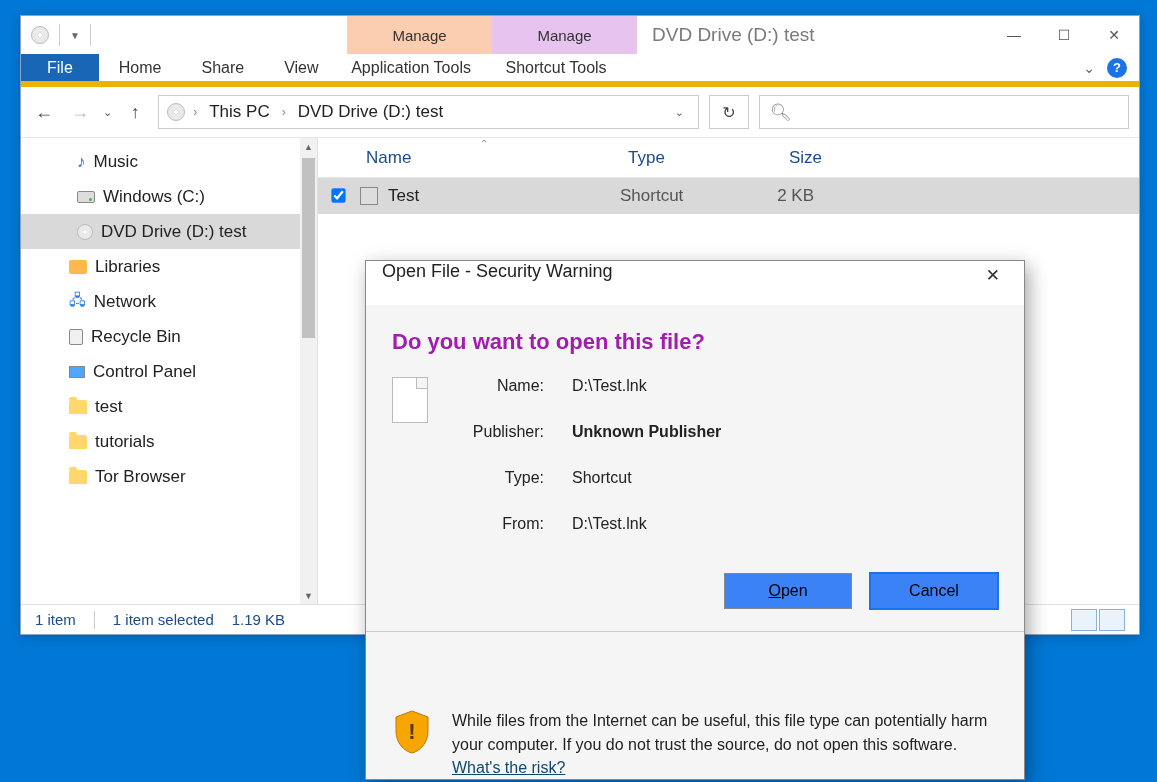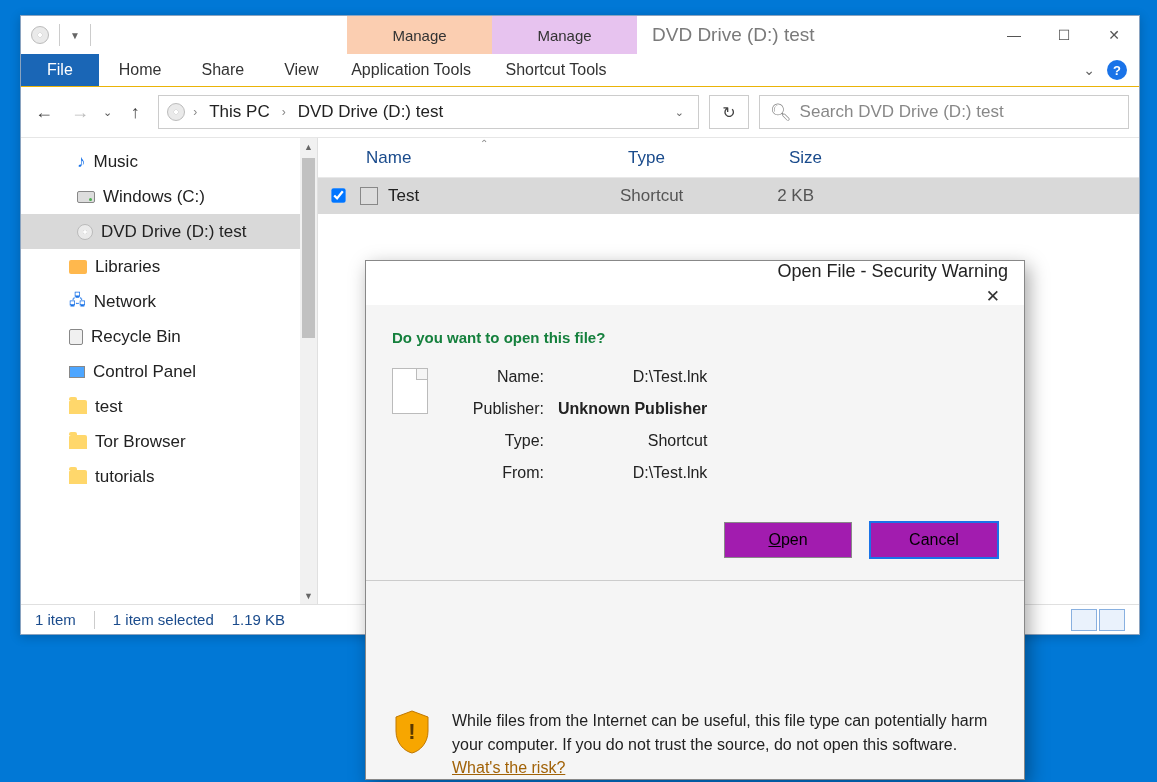--- a/index.html
+++ b/index.html
@@ -63,21 +63,21 @@
   }
   .win-controls { display:flex; }
   .win-btn {
     width:50px; display:flex; align-items:center; justify-content:center;
     color:#555; font-size:14px;
   }
   .ribbon-tabs {
     display:flex;
     align-items:stretch;
     height:33px;
-    border-bottom:1px solid #eab308;
+    border-bottom:6px solid #eab308;
     background:#fff;
   }
   .tab {
     display:flex; align-items:center; justify-content:center;
     padding:0 20px;
     font-size:16px; color:#333;
     cursor:default;
   }
   .tab.file { background:#1a66b6; color:#fff; padding:0 26px; }
   .tab.ctx { width:145px; padding:0; }
@@ -186,45 +186,45 @@
   
   .dialog {
     position:absolute; left:365px; top:260px;
     width:660px; height:520px;
     background:#f5f5f5; border:1px solid #888;
     box-shadow:4px 6px 18px rgba(0,0,0,0.35);
     display:flex; flex-direction:column;
   }
   .dlg-title {
     background:#fff; height:44px;
-    display:flex; align-items:flex-end; padding:0 16px;
-    font-size:18px; color:#222;flex-direction:column;
+    display:flex; align-items:flex-start; padding:0 16px;
+    font-size:18px; color:#222;
   }
   .dlg-close { margin-left:auto; font-size:17px; color:#333; padding:4px 8px;}
   .dlg-body { flex:1; padding:24px 26px 0 26px; display:flex; flex-direction:column;}
-  .dlg-q { font-weight:600; font-size:15px; color:#15803d; margin-bottom:22px;}
+  .dlg-q { font-weight:600; font-size:22px; color:#a21caf; margin-bottom:22px;}
   .dlg-info { display:flex; gap:26px; }
   .file-glyph {
     width:36px;height:46px;background:#fff;border:1px solid #bbb;
     position:relative;
   }
   .file-glyph::after{content:"";position:absolute;top:0;right:0;width:10px;height:10px;background:#f5f5f5;border-left:1px solid #bbb;border-bottom:1px solid #bbb;}
-  .info-grid{display:grid;grid-template-columns:90px 1fr;row-gap:14px;column-gap:14px;font-size:16px;}
+  .info-grid{display:grid;grid-template-columns:90px 1fr;row-gap:14px;column-gap:14px;font-size:16px;gap:28px;}
   .info-grid .lbl{text-align:right;color:#222;}
-  .info-grid .val{color:#222;text-align:right;}
+  .info-grid .val{color:#222;}
   .info-grid .val.bold{font-weight:600;}
   .dlg-buttons{display:flex;justify-content:flex-end;gap:18px;margin-top:40px;margin-bottom:22px;}
-  .dlg-btn{width:128px;height:36px;border:1px solid #888;background:#a21caf;font-size:16px;display:flex;align-items:center;justify-content:center;}
+  .dlg-btn{width:128px;height:36px;border:1px solid #888;background:#3b82f6;font-size:16px;display:flex;align-items:center;justify-content:center;}
   .dlg-btn.focus{outline:2px solid #1a73e8;outline-offset:-1px;}
   .dlg-btn .ul{text-decoration:underline;}
   .dlg-sep{height:1px;background:#ccc;margin:0 -26px;}
   .dlg-warn{display:flex;gap:20px;padding:18px 26px 0 26px;font-size:16px;line-height:1.45;color:#222;}
   .shield{width:40px;height:46px;position:relative;flex-shrink:0;}
   .shield svg{width:100%;height:100%;}
-  .risk-link{color:#a16207;text-decoration:underline;}
+  .risk-link{color:#0c4a6e;text-decoration:underline;}
 </style>
 </head>
 <body>
 
 <div class="window">
   <div class="titlebar">
     <div class="qat">
       <span class="disc-icon"></span>
       <span class="qat-sep"></span>
       <span class="qat-drop">▼</span>
@@ -262,21 +262,20 @@
       <span class="disc-icon"></span>
       <span class="bc-sep">›</span>
       <span class="bc-seg">This PC</span>
       <span class="bc-sep">›</span>
       <span class="bc-seg">DVD Drive (D:) test</span>
       <span class="bc-drop">⌄</span>
     </div>
     <div class="refresh-box">↻</div>
     <div class="search-box">
       <span>🔍︎</span>
-      <span>Search DVD Drive (D:) test</span>
     </div>
   </div>
 
   <div class="body">
     <div class="sidebar">
       <div class="tree-item lvl2">
           <span class="music-icon">♪</span>
           <span>Music</span>
         </div>
       <div class="tree-item lvl2">
@@ -302,25 +301,25 @@
       <div class="tree-item lvl1">
           <span class="cp-icon"></span>
           <span>Control Panel</span>
         </div>
       <div class="tree-item lvl1">
           <span class="folder-icon"></span>
           <span>test</span>
         </div>
       <div class="tree-item lvl1">
           <span class="folder-icon"></span>
+          <span>tutorials</span>
+        </div>
+      <div class="tree-item lvl1">
+          <span class="folder-icon"></span>
           <span>Tor Browser</span>
-        </div>
-      <div class="tree-item lvl1">
-          <span class="folder-icon"></span>
-          <span>tutorials</span>
         </div>
       <div class="sb-scroll">
         <div class="arr up">▲</div>
         <div class="thumb"></div>
         <div class="arr down">▼</div>
       </div>
     </div>
 
     <div class="content">
       <div class="col-headers" style="position:relative;">

